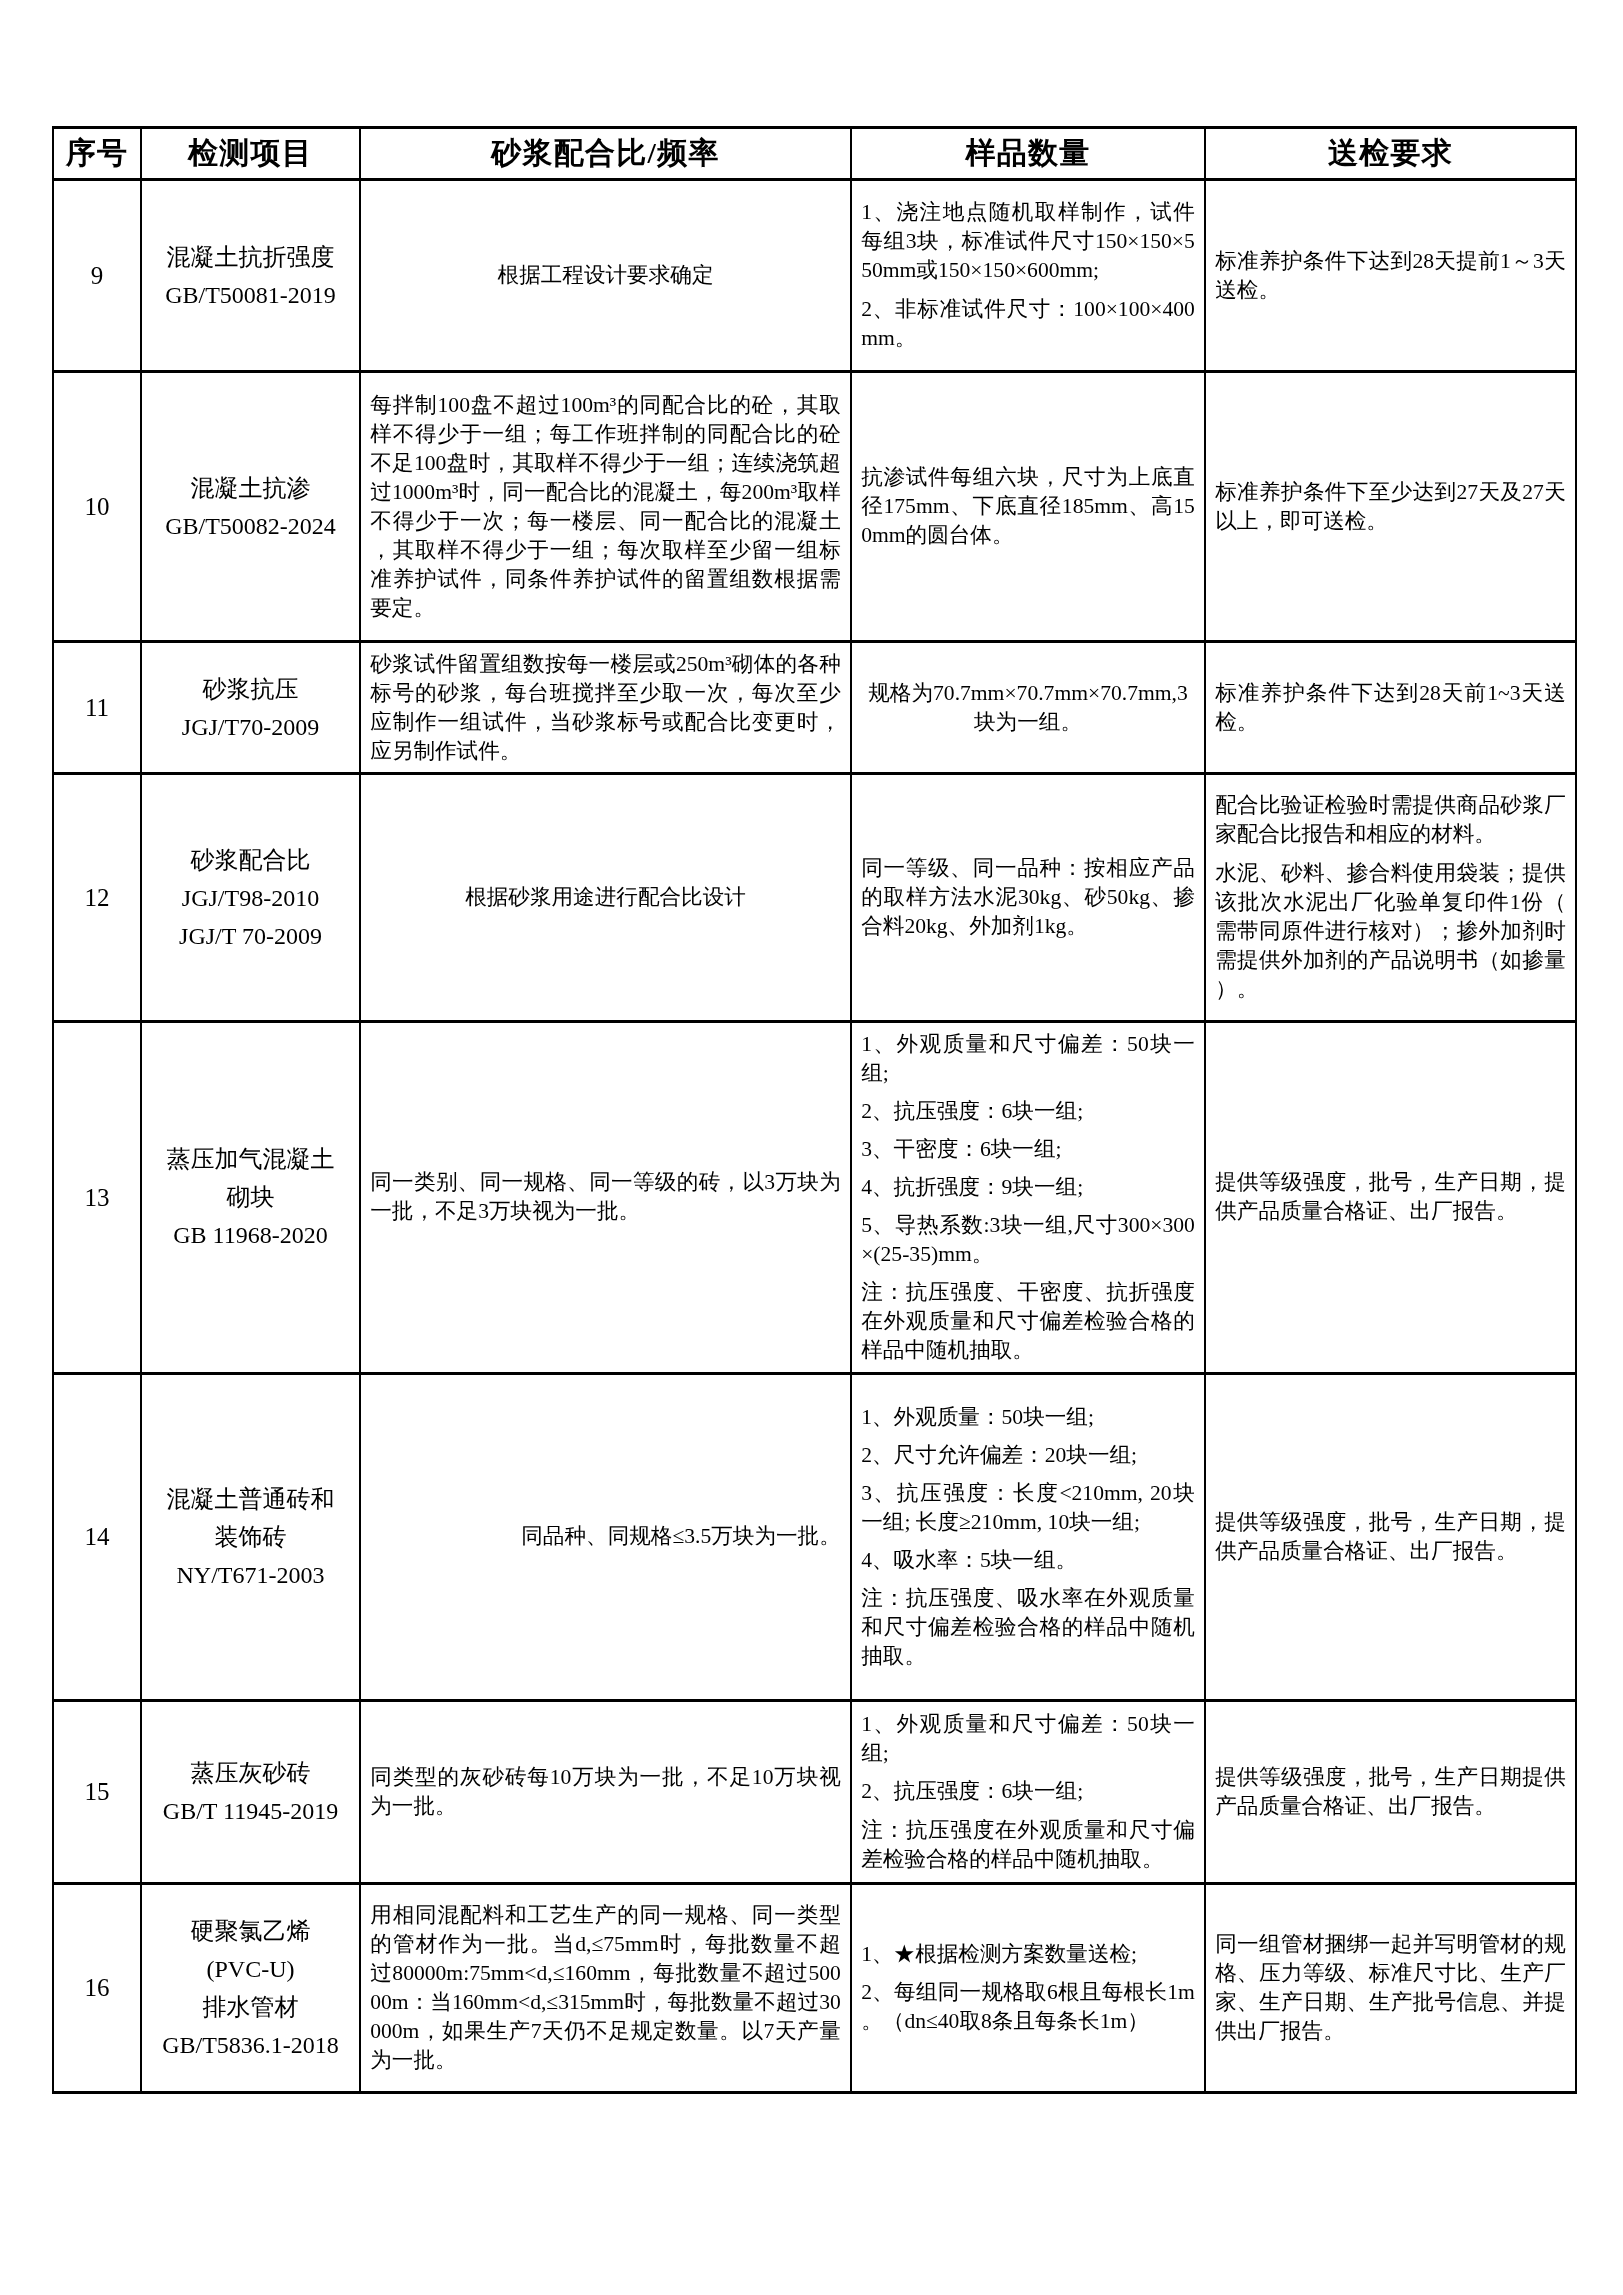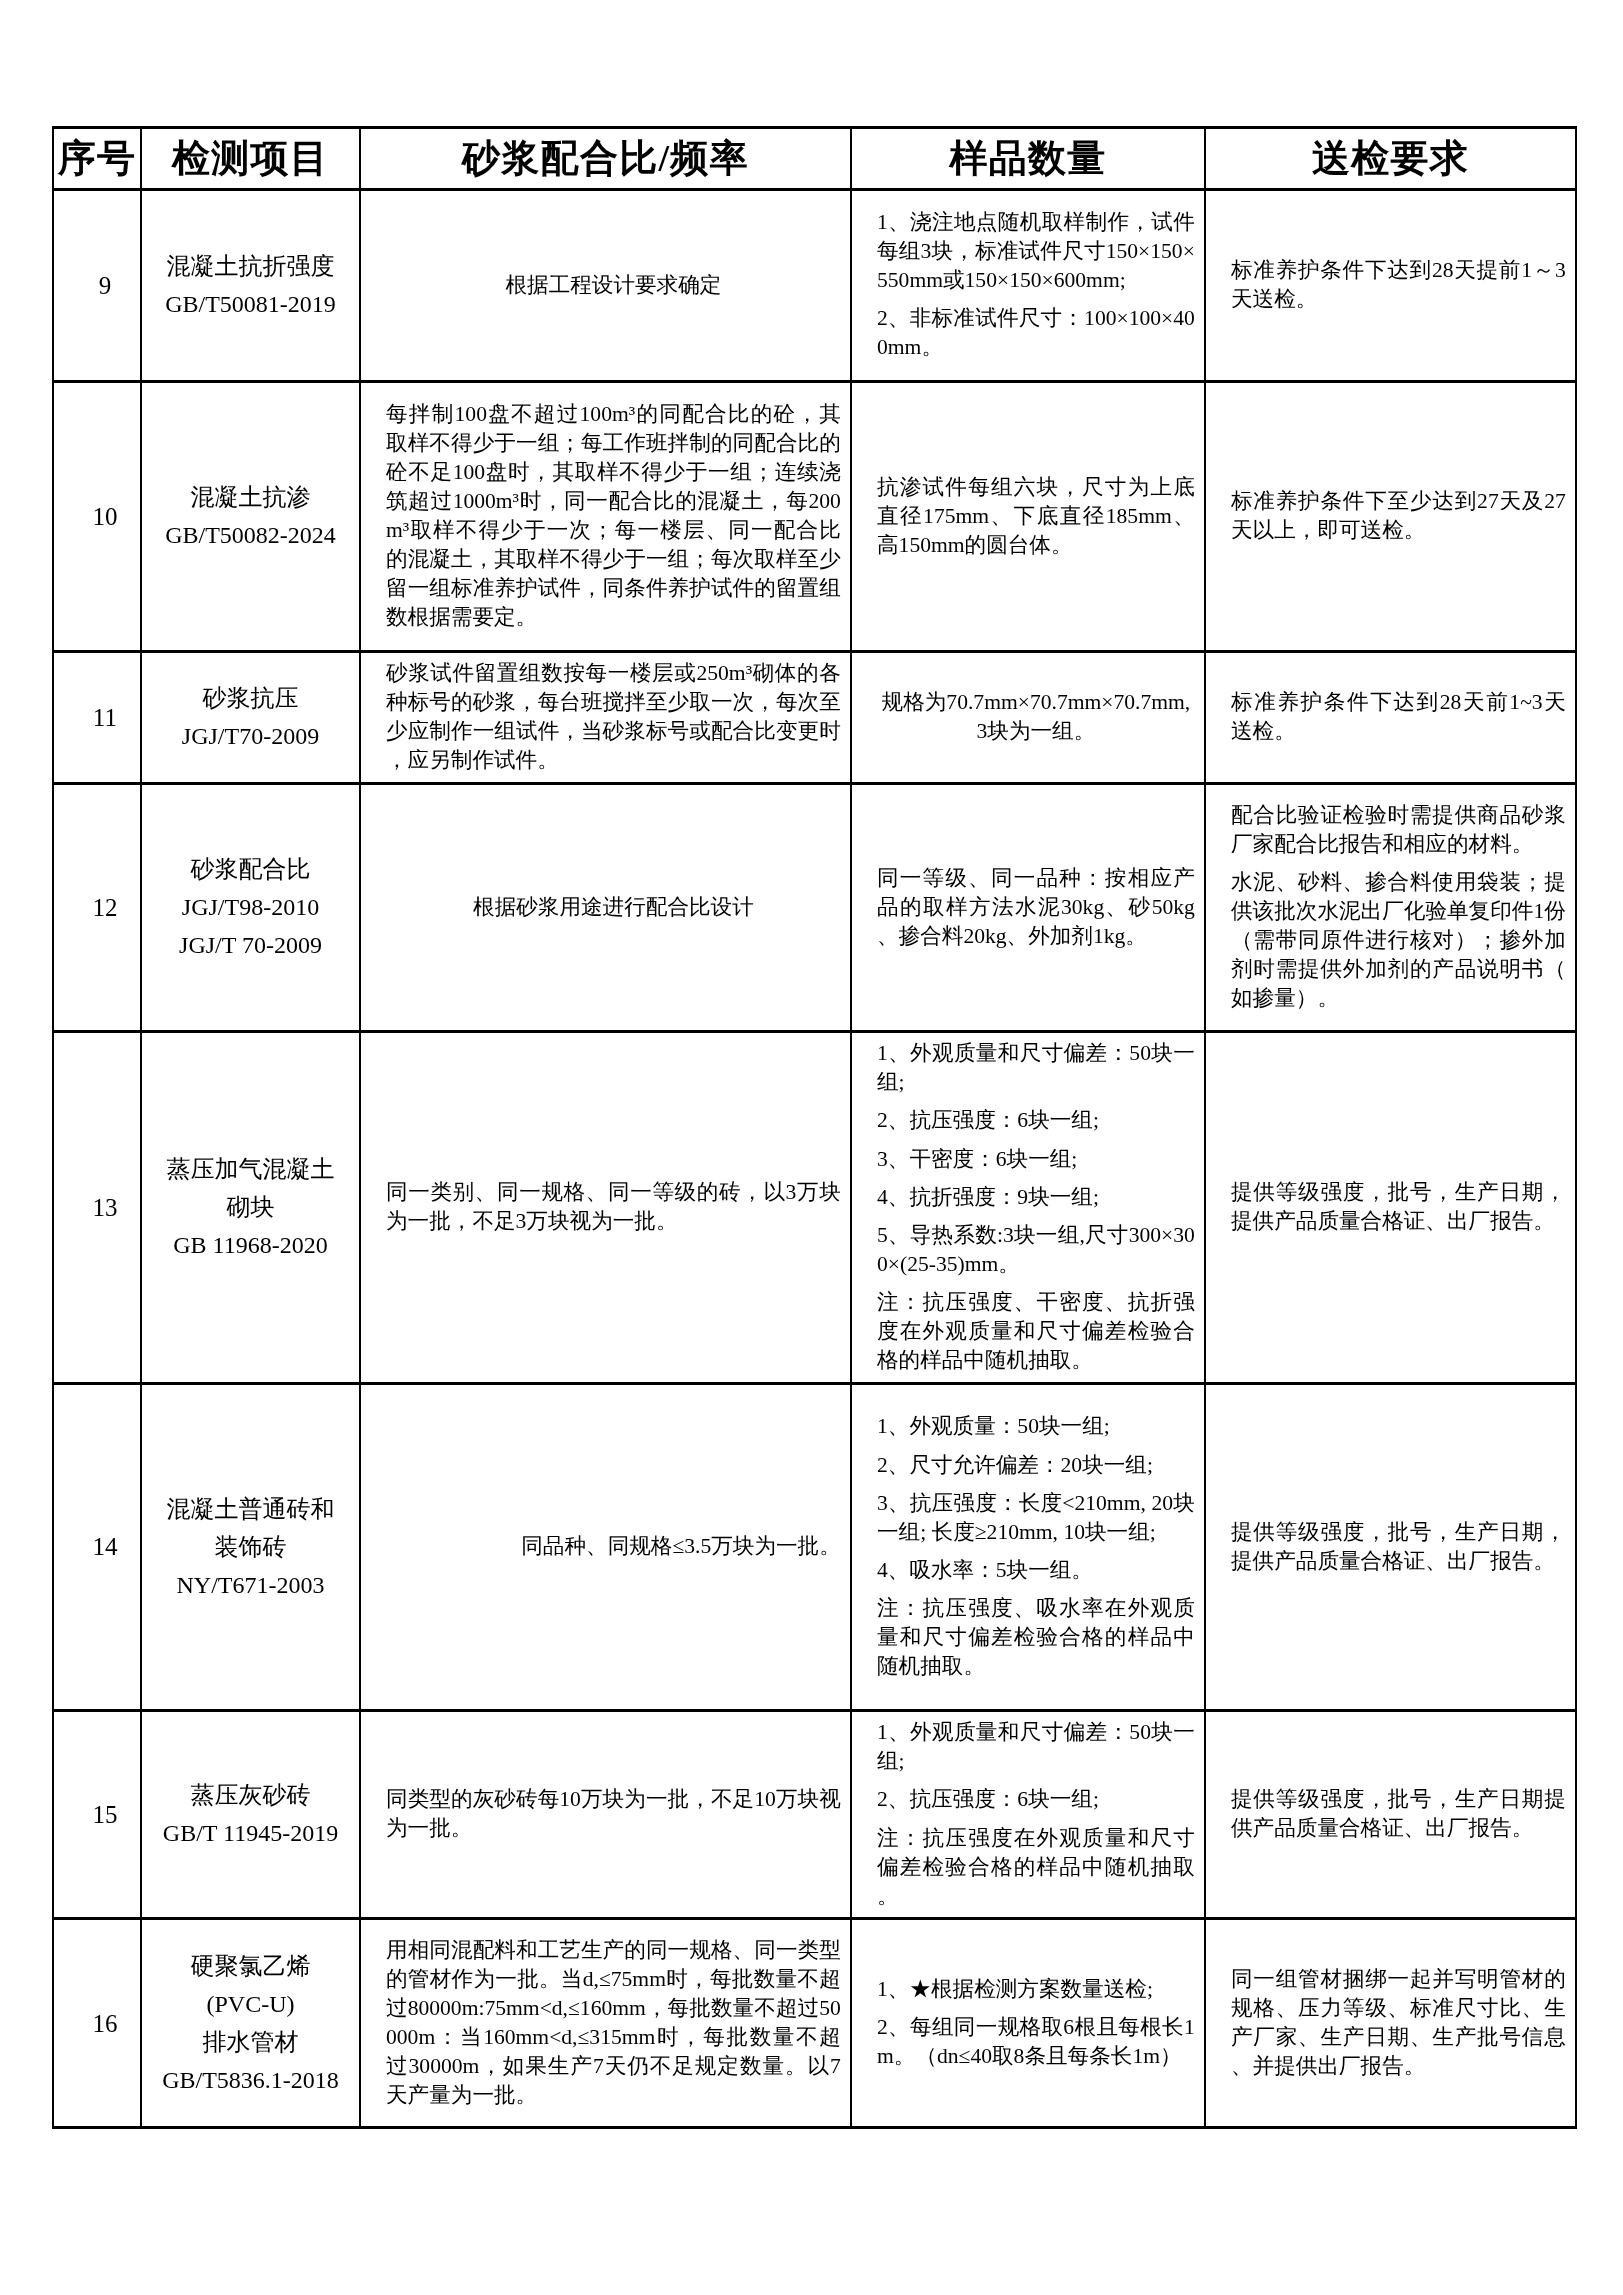--- a/index.html
+++ b/index.html
@@ -19,30 +19,29 @@
   }
   .inspect th,.inspect td{
     border:2px solid #000;
     border-top-width:3.9px;
     border-bottom-width:3.9px;
     vertical-align:middle;
     padding:6.5px 9.2px;
     box-sizing:border-box;
   }
   .inspect th{
-    font-size:38px;
+    font-size:30px;
     font-weight:bold;
     text-align:center;
     padding:3.9px 2.6px;
     letter-spacing:1.3px;
   }
   .inspect td{
     font-size:21.6px;
     line-height:29px;
-    padding-left:25px;
   }
   td.no{
     text-align:center;
     font-size:25px;
   }
   td.item{
     text-align:center;
     font-size:24px;
     line-height:38px;
     padding:3.9px 3.9px;

